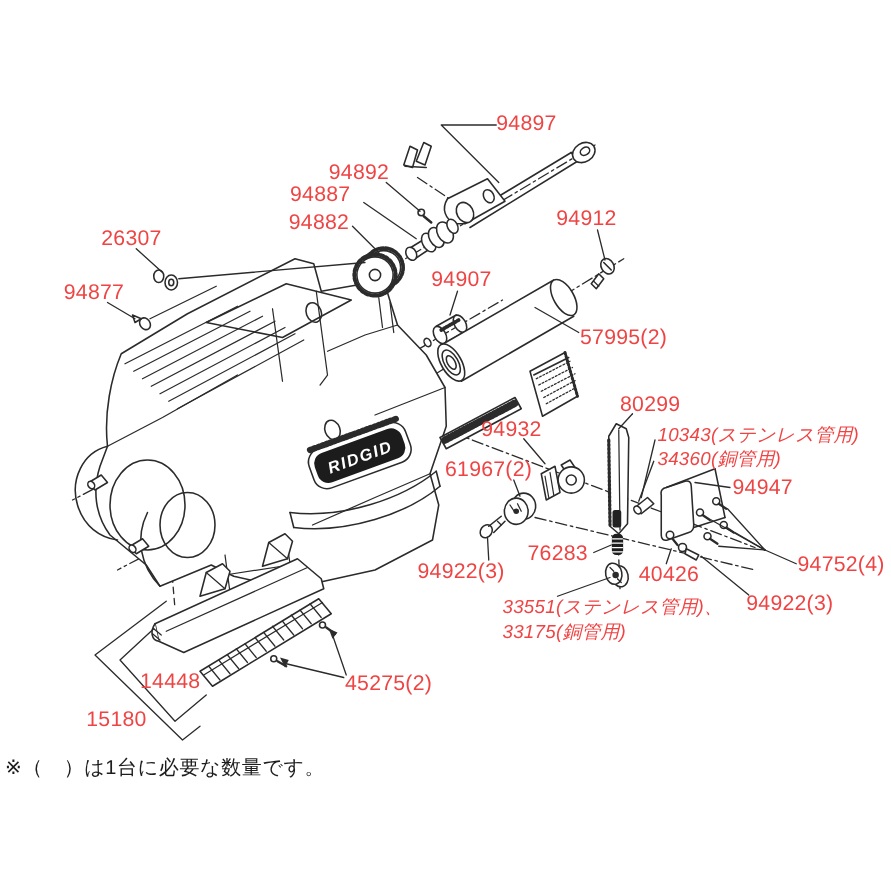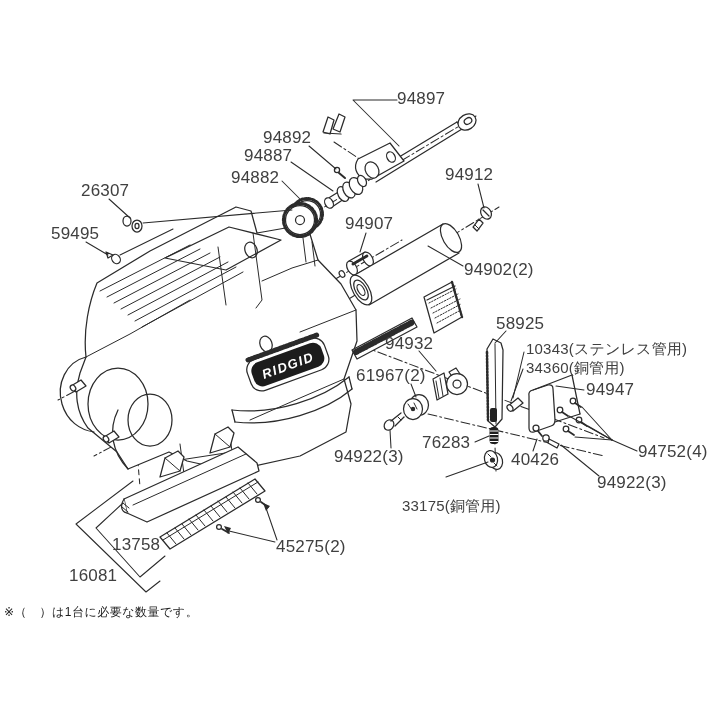--- a/index.html
+++ b/index.html
@@ -2,26 +2,26 @@
 <html><head>
 <meta charset="utf-8">
 <style>
   html,body{margin:0;padding:0;background:#fff;}
   #canvas{
     position:relative;width:713px;height:713px;background:#ffffff;
     font-family:"Liberation Sans","DejaVu Sans",sans-serif;overflow:hidden;
   }
   #art{position:absolute;left:0;top:0;}
   .lbl{
-    position:absolute;color:#404040;font-size:17px;line-height:1.05;
+    position:absolute;color:#ef4444;font-size:17px;line-height:1.05;
     white-space:nowrap;letter-spacing:.2px;
   }
-  .lbl.jp{font-size:15px;}
+  .lbl.jp{font-size:15px;font-style:italic;}
   .footnote{
-    position:absolute;left:4px;top:604px;color:#1d1d1d;font-size:12px;
+    position:absolute;left:4px;top:604px;color:#1d1d1d;font-size:16px;
     white-space:nowrap;letter-spacing:.5px;
   }
 </style>
 </head>
 <body>
 
 <div id="canvas">
 
 <svg id="art" width="713" height="713" viewBox="0 0 713 713" fill="none" stroke="#2b2b2b" stroke-width="1.25" stroke-linecap="round" stroke-linejoin="round">
 
@@ -363,38 +363,39 @@
     <path d="M133,481 L76,524 L146,592 L160,581"></path>
     <path d="M277,540 L266,508"></path>
     <path d="M275,542 L229,531"></path>
     <path d="M263,503 L270,506 L266,511 Z" fill="#2b2b2b" stroke="none"></path>
     <path d="M224,526 L231,528 L228,534 Z" fill="#2b2b2b" stroke="none"></path>
   </g>
 </svg>
 
 <div class="lbl" style="left:397px;top:90px">94897</div>
 <div class="lbl" style="left:263px;top:129px">94892</div>
-<div class="lbl" style="left:244px;top:147px">94887</div>
+<div class="lbl" style="left:232px;top:147px">94887</div>
 <div class="lbl" style="left:231px;top:169px">94882</div>
 <div class="lbl" style="left:81px;top:182px">26307</div>
-<div class="lbl" style="left:51px;top:225px">59495</div>
+<div class="lbl" style="left:51px;top:225px">94877</div>
 <div class="lbl" style="left:445px;top:166px">94912</div>
 <div class="lbl" style="left:345px;top:215px">94907</div>
-<div class="lbl" style="left:464px;top:261px">94902(2)</div>
-<div class="lbl" style="left:496px;top:315px">58925</div>
+<div class="lbl" style="left:464px;top:261px">57995(2)</div>
+<div class="lbl" style="left:496px;top:315px">80299</div>
 <div class="lbl jp" style="left:526px;top:341px">10343(ステンレス管用)</div>
 <div class="lbl jp" style="left:526px;top:360px">34360(銅管用)</div>
 <div class="lbl" style="left:586px;top:381px">94947</div>
 <div class="lbl" style="left:385px;top:335px">94932</div>
 <div class="lbl" style="left:356px;top:367px">61967(2)</div>
 <div class="lbl" style="left:422px;top:434px">76283</div>
 <div class="lbl" style="left:334px;top:448px">94922(3)</div>
 <div class="lbl" style="left:511px;top:451px">40426</div>
 <div class="lbl" style="left:638px;top:443px">94752(4)</div>
 <div class="lbl" style="left:597px;top:474px">94922(3)</div>
+<div class="lbl jp" style="left:402px;top:478px">33551(ステンレス管用)、</div>
 <div class="lbl jp" style="left:402px;top:498px">33175(銅管用)</div>
-<div class="lbl" style="left:112px;top:536px">13758</div>
-<div class="lbl" style="left:69px;top:567px">16081</div>
+<div class="lbl" style="left:112px;top:536px">14448</div>
+<div class="lbl" style="left:69px;top:567px">15180</div>
 <div class="lbl" style="left:276px;top:538px">45275(2)</div>
 
 <div class="footnote">※（　）は1台に必要な数量です。</div>
 
 </div>
 
 </body></html>

